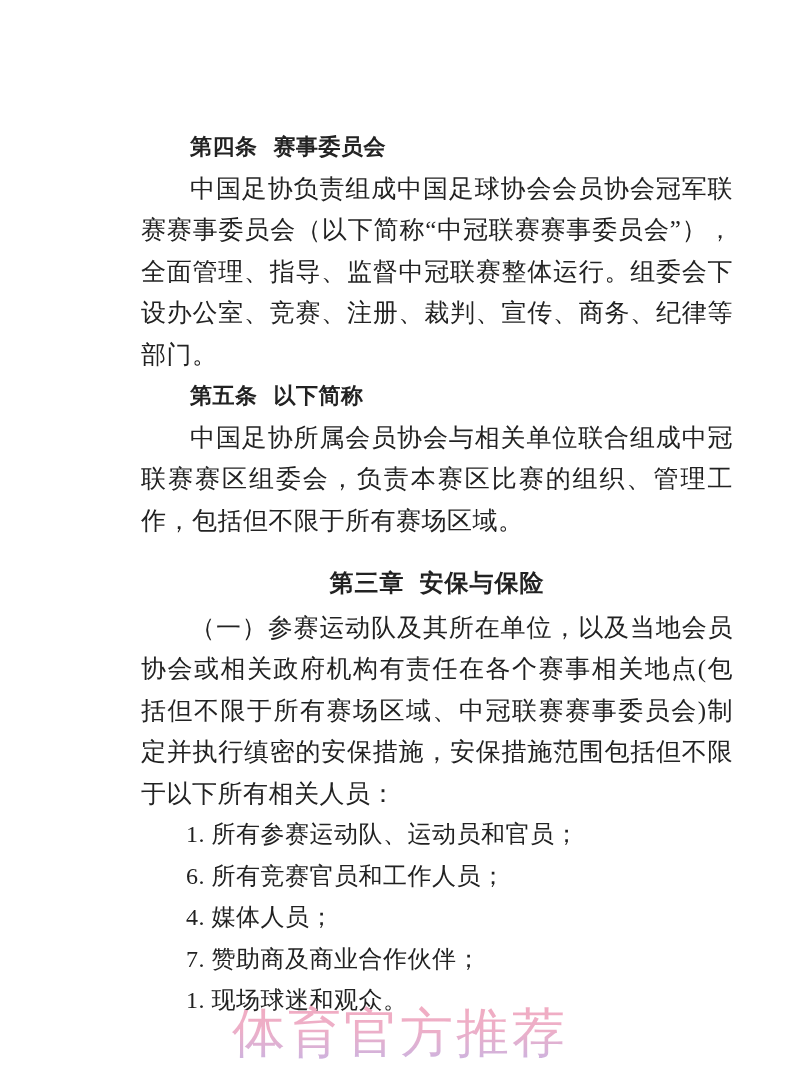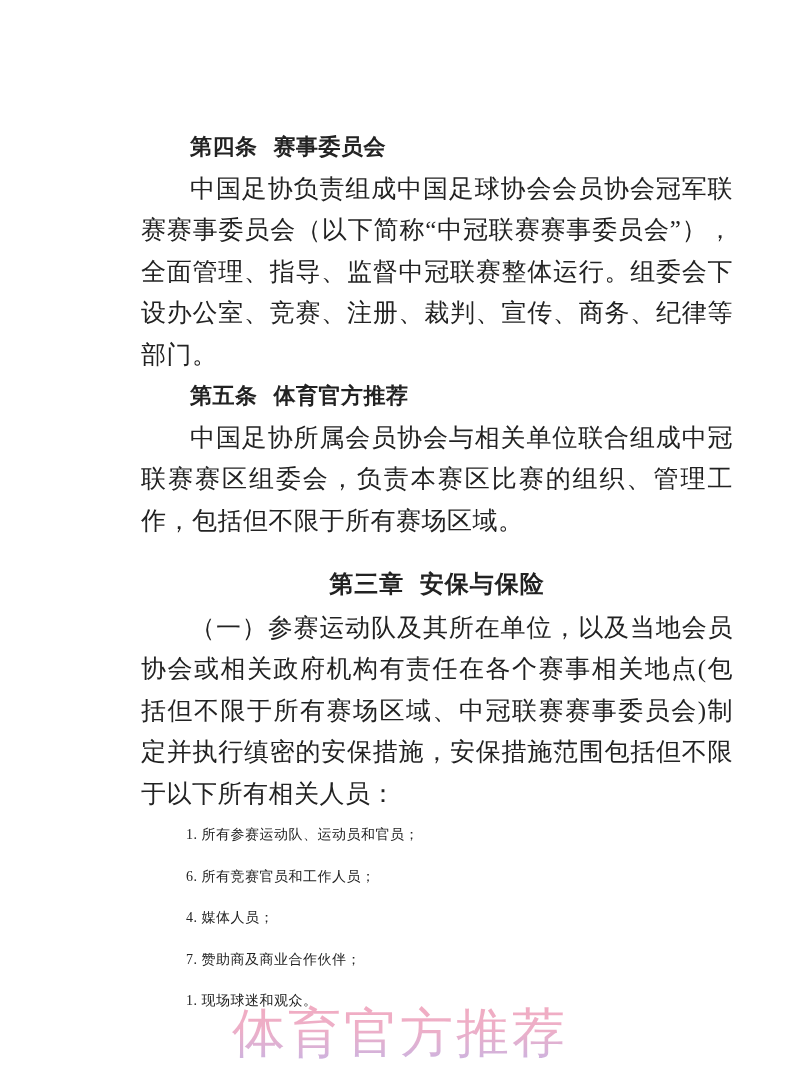--- a/index.html
+++ b/index.html
@@ -36,32 +36,32 @@
     margin: 0;
     font-size: 22px;
     line-height: 41.5px;
     font-weight: bold;
     text-indent: 49px;
     word-spacing: 10px;
     letter-spacing: 0.5px;
   }
   .chapter-heading {
     margin: 22px 0 2px 0;
-    font-family: Liberation Sans, sans-serif;
+    font-family: Liberation Serif, serif;
     font-size: 24px;
     line-height: 41.5px;
     font-weight: bold;
     text-align: center;
     text-indent: 0;
     word-spacing: 8px;
     letter-spacing: 1px;
   }
   .list-item {
     margin: 0;
-    font-size: 14px;
+    font-size: 24px;
     line-height: 41.5px;
     text-align: left;
     text-indent: 45px;
     letter-spacing: 0.5px;
   }
   .watermark {
     position: absolute;
     top: 998px;
     left: 0;
     width: 100%;
@@ -78,21 +78,21 @@
     pointer-events: none;
   }
 </style>
 </head>
 <body>
 
 <div class="page">
   <div class="content">
     <p class="article-heading">第四条 赛事委员会</p>
     <p class="para">中国足协负责组成中国足球协会会员协会冠军联赛赛事委员会（以下简称“中冠联赛赛事委员会”），全面管理、指导、监督中冠联赛整体运行。组委会下设办公室、竞赛、注册、裁判、宣传、商务、纪律等部门。</p>
-    <p class="article-heading">第五条 体育官方推荐</p>
+    <p class="article-heading">第五条 以下简称</p>
     <p class="para">中国足协所属会员协会与相关单位联合组成中冠联赛赛区组委会，负责本赛区比赛的组织、管理工作，包括但不限于所有赛场区域。</p>
     <p class="chapter-heading">第三章 安保与保险</p>
     <p class="para">（一）参赛运动队及其所在单位，以及当地会员协会或相关政府机构有责任在各个赛事相关地点(包括但不限于所有赛场区域、中冠联赛赛事委员会)制定并执行缜密的安保措施，安保措施范围包括但不限于以下所有相关人员：</p>
     <p class="list-item">1. 所有参赛运动队、运动员和官员；</p>
     <p class="list-item">6. 所有竞赛官员和工作人员；</p>
     <p class="list-item">4. 媒体人员；</p>
     <p class="list-item">7. 赞助商及商业合作伙伴；</p>
     <p class="list-item">1. 现场球迷和观众。</p>
   </div>
   <div class="watermark">体育官方推荐</div>

